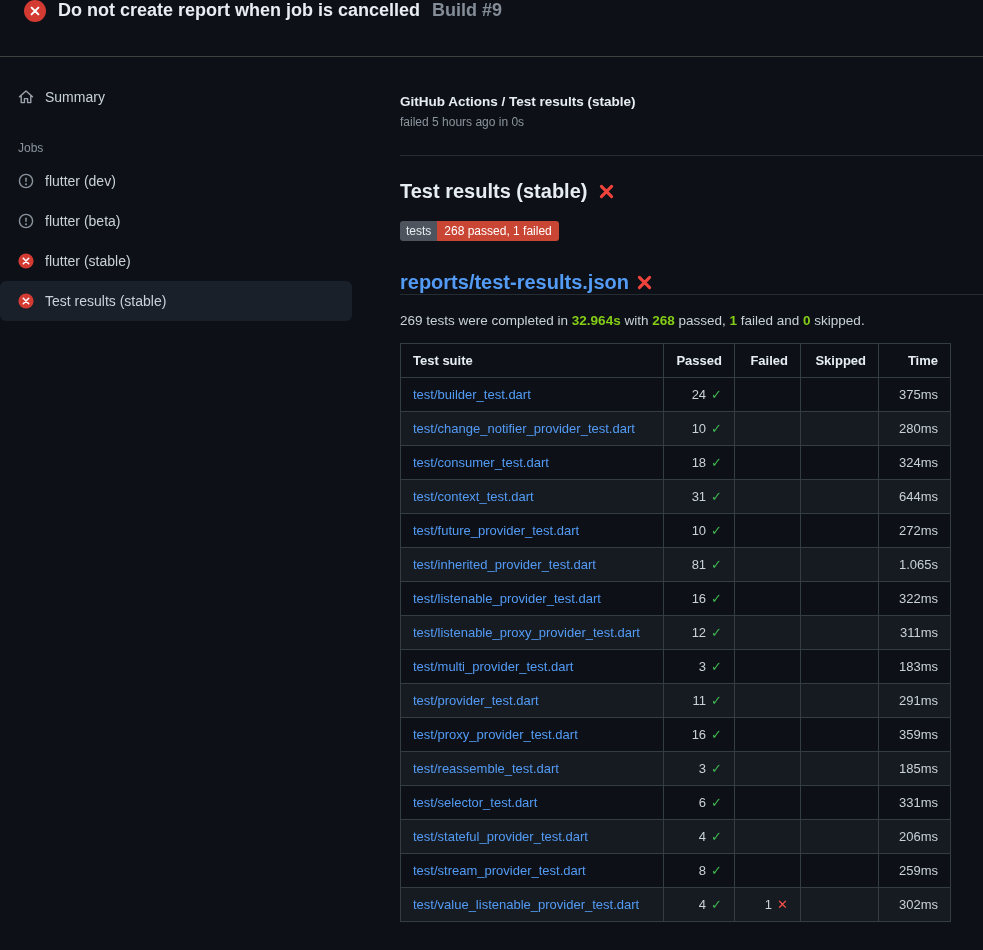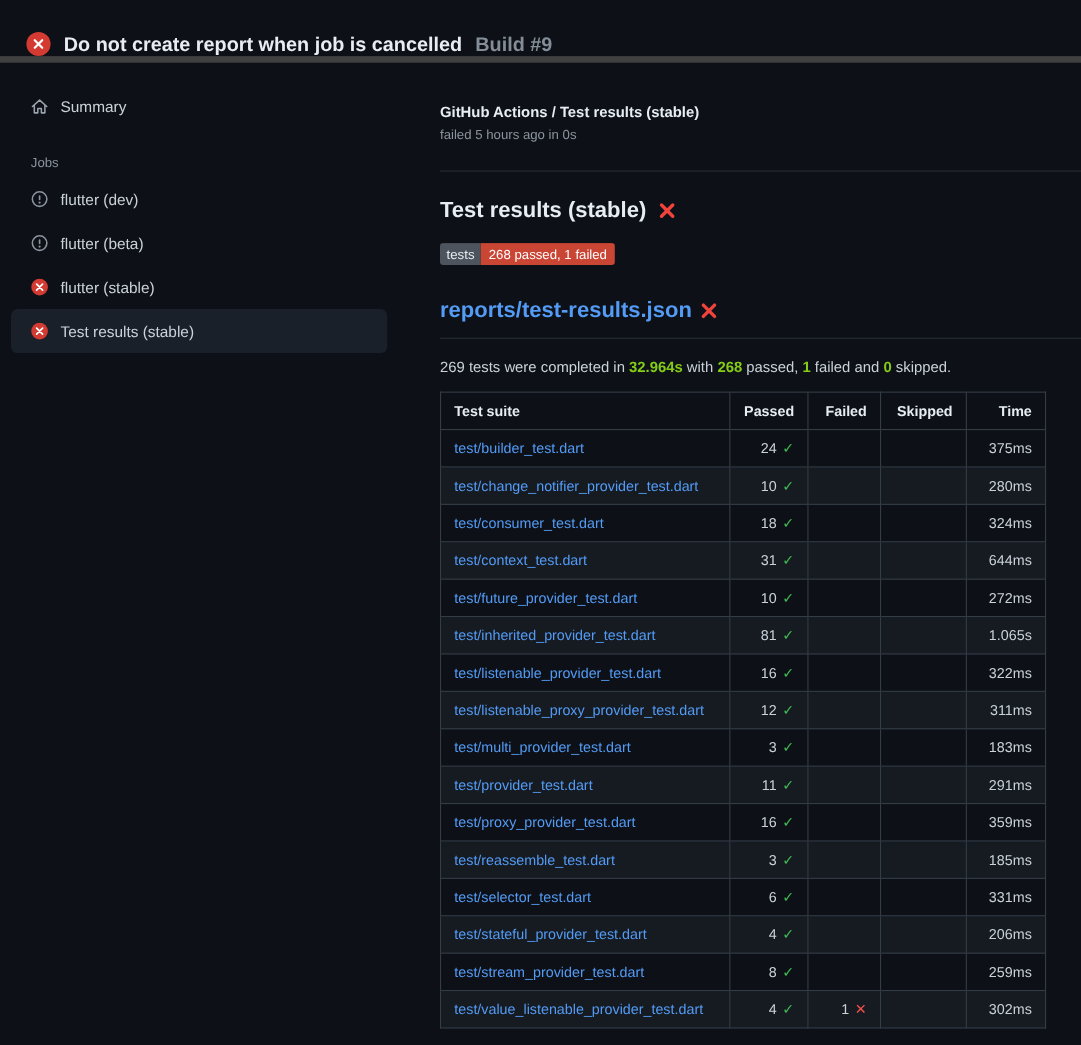--- a/index.html
+++ b/index.html
@@ -9,41 +9,41 @@
     height: 950px;
     background: #0d1117;
     color: #c9d1d9;
     font-family: "Liberation Sans", "DejaVu Sans", sans-serif;
     overflow: hidden;
   }
 
   
   .app-header {
     display: flex;
-    align-items: flex-end;
+    align-items: flex-start;
     gap: 12px;
     height: 57px;
     padding: 0 24px;
-    border-bottom: 6px solid #404040;
+    border-bottom: 1px solid #404040;
   }
   .circle-x {
     width: 22px; height: 22px;
     border-radius: 50%;
     background: #d23a32;
     display: flex; align-items: center; justify-content: center;
     flex: none;
   }
   .header-title { font-size: 18px; font-weight: 700; color: #e8edf3; white-space: nowrap; }
   .header-build { font-size: 18px; font-weight: 600; color: #848d97; white-space: nowrap; }
 
   
   .layout { display: flex; align-items: flex-start; }
 
   
-  .sidebar { width: 362px; flex: none; padding: 20px 10px 0 10px; }
+  .sidebar { width: 362px; flex: none; padding: 20px 10px 0 0; }
   .side-item {
     display: flex; align-items: center; gap: 11px;
     padding: 10px 18px;
     border-radius: 6px;
     font-size: 14px;
     color: #c9d1d9;
     cursor: pointer;
   }
   .side-item.selected { background: #1a202a; }
   .jobs-heading { font-size: 12px; color: #8b949e; margin: 24px 0 6px; padding: 0 18px; }
@@ -66,21 +66,20 @@
     line-height: 1;
     border-radius: 3px;
     overflow: hidden;
   }
   .badge-label { background: #4d545d; color: #e9edf2; padding: 4px 6px; text-align: center; }
   .badge-value { background: #c94534; color: #ffffff; padding: 4px 7px; }
 
   .report-heading {
     display: flex; align-items: center; gap: 7px;
     margin: 30px -32px 0 0;
-    padding-bottom: 13px;
     border-bottom: 1px solid #262c33;
   }
   .report-title { font-size: 20px; font-weight: 700; color: #539bf5; cursor: pointer; }
 
   .summary-line { font-size: 13.5px; margin: 18px 0 0; color: #c9d1d9; }
   .summary-line strong { color: #84cc16; font-weight: 700; }
 
   
   table.results { width: 100%; border-collapse: collapse; margin-top: 15px; font-size: 13px; }
   .results th, .results td { border: 1px solid #343c46; padding: 8px 12px; line-height: 17px; }

